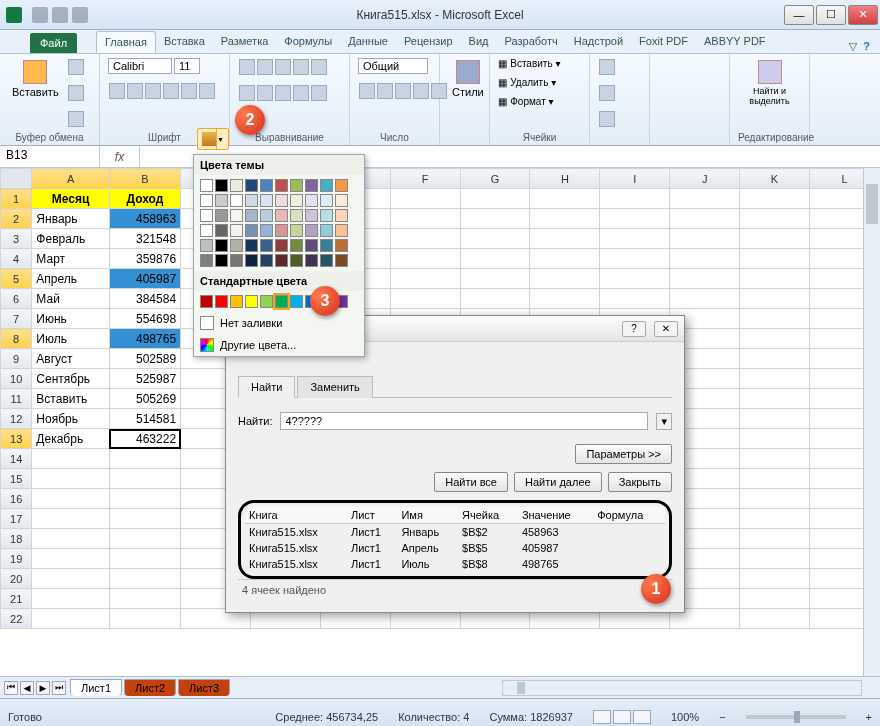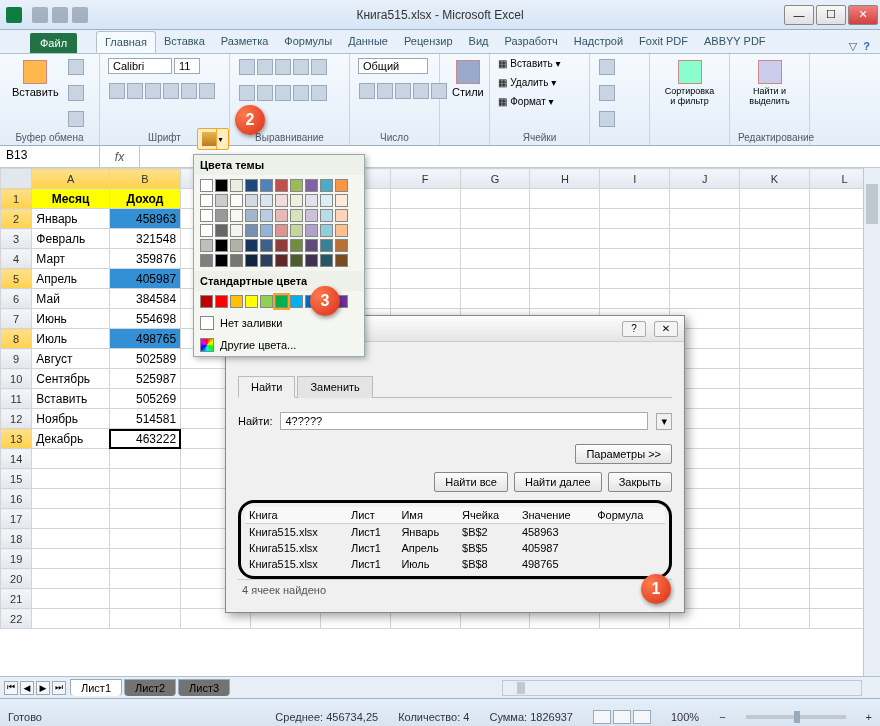--- a/index.html
+++ b/index.html
@@ -57,21 +57,21 @@
 td.right { text-align: right; }
 td.hdr-cell { background: #ffff00; font-weight: bold; text-align: center; }
 td.sel-blue { background: #3390d4; color: #000; }
 td.cursor { outline: 2px solid #000; outline-offset: -2px; }
 
 
 .sheet-tabs { height: 22px; background: #e8eef5; border-top: 1px solid #b0c0d0; display: flex; align-items: center; font-size: 11px; position: relative; }
 .sheet-nav { display: flex; gap: 2px; margin: 0 4px; }
 .sheet-nav span { width: 14px; height: 14px; border: 1px solid #9ab; background: #f4f6f9; display:flex; align-items:center; justify-content:center; font-size:9px; }
 .sheet-tab { padding: 2px 10px; background: #fff; border: 1px solid #9ab; border-bottom: none; border-radius: 0 0 4px 4px; margin-right: 2px; }
-.sheet-tab.inactive { background: #737373; }
+.sheet-tab.inactive { background: #c2410c; }
 .hscroll { position: absolute; right: 18px; bottom: 2px; width: 360px; height: 16px; background: #e8eef5; border: 1px solid #c0c8d0; }
 .hscroll .thumb { position:absolute; left:14px; top:1px; width:8px; height:12px; background:#c0c8d0; }
 
 
 .statusbar { height: 22px; background: linear-gradient(#e4eef8,#d4e0ee); border-top: 1px solid #a0b0c0; display: flex; align-items: center; font-size: 11px; color: #334; padding: 18px 8px; gap: 20px; }
 .statusbar .spacer { flex: 1; }
 .view-btns { display: flex; gap: 2px; }
 .view-btns span { width: 18px; height: 14px; border: 1px solid #9ab; background: #f4f6f9; }
 .zoom-slider { width: 100px; height: 4px; background: #c0c8d0; position: relative; }
 .zoom-slider::after { content:''; position:absolute; left:48px; top:-4px; width:6px; height:12px; background:#9ab; }
@@ -243,26 +243,20 @@
       <div class="mini-row">
           <div class="mini-btn"></div>
         </div>
       <div class="mini-row">
           <div class="mini-btn"></div>
         </div>
     </div>
     <div class="group-label">&nbsp;</div>
   </div>
   <div class="group" style="width:80px">
-    <div class="group-body">
-        <div class="big-btn">
-          <div class="ico" style="background:#8fc"></div>
-          <span style="font-size:9px;text-align:center">Сортировка и фильтр</span>
-        </div>
-      </div>
     <div class="group-label">&nbsp;</div>
   </div>
   <div class="group" style="width:80px">
     <div class="group-body">
         <div class="big-btn">
           <div class="ico" style="background:#cce"></div>
           <span style="font-size:9px;text-align:center">Найти и выделить</span>
         </div>
       </div>
     <div class="group-label">Редактирование</div>

